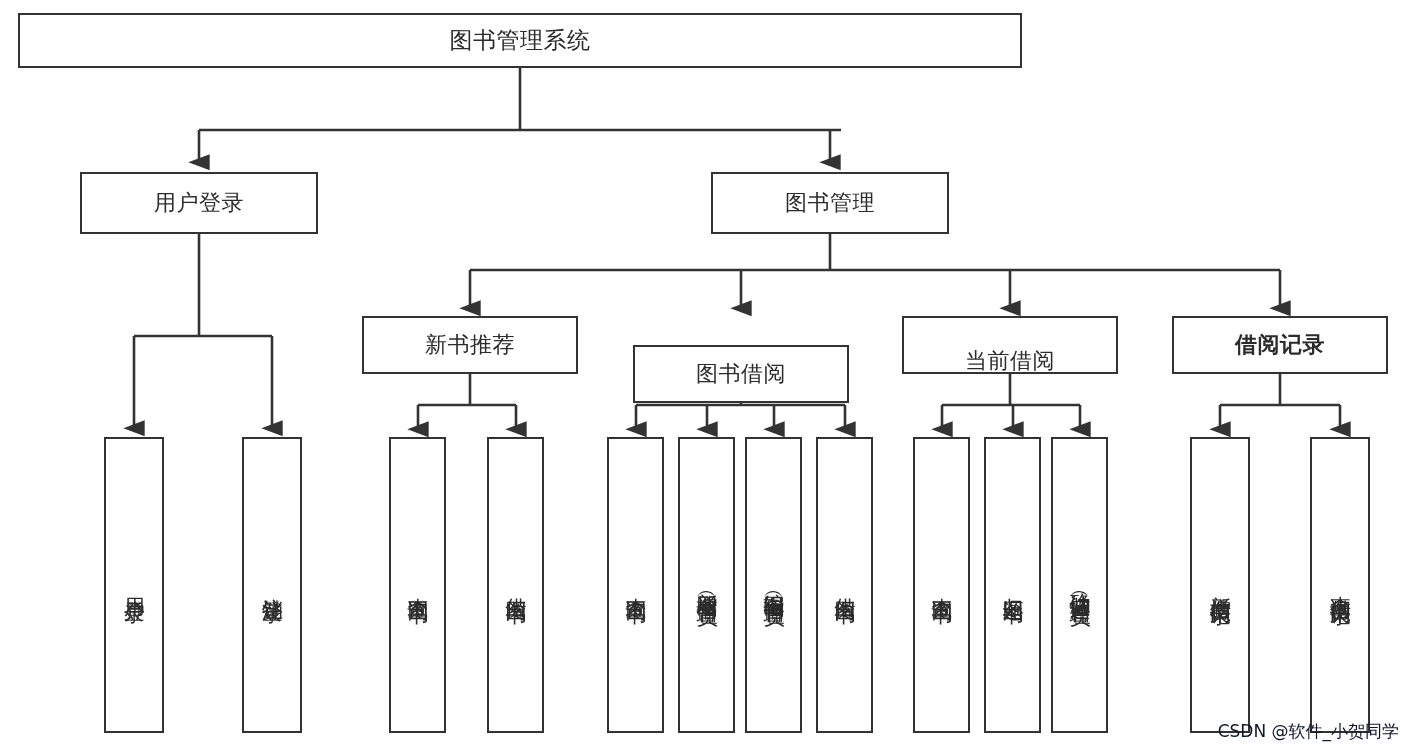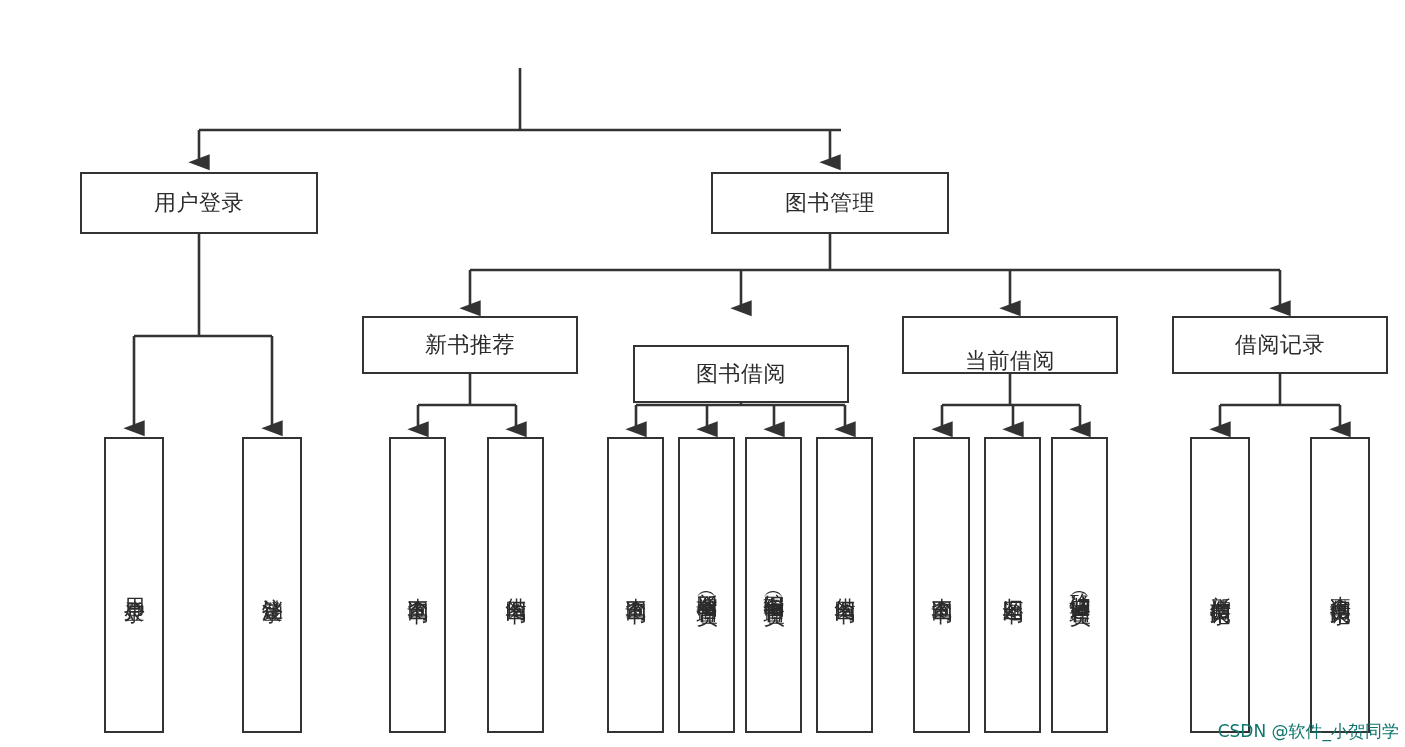--- a/index.html
+++ b/index.html
@@ -52,21 +52,21 @@
     line-height: 1;
   }
   .node.root .node-label { font-size: 23px; }
   .node.level1 .node-label { font-size: 22px; }
   .node.level2 .node-label { font-size: 22px; }
   .watermark {
     position: absolute;
     right: 6px;
     bottom: 4px;
     font-size: 17px;
-    color: #0f766e;
+    color: #0f172a;
     z-index: 5;
     white-space: nowrap;
     font-family: "DejaVu Sans", "Liberation Sans", sans-serif;
   }
 </style>
 </head>
 <body>
 
 <div id="diagram-root">
 
@@ -114,38 +114,41 @@
       <path d="M1013,405 L1013,429" marker-end="url(#arrowhead)"></path>
       <path d="M1080,405 L1080,429" marker-end="url(#arrowhead)"></path>
 
       <path d="M1280,374 L1280,405"></path>
       <path d="M1220,405 L1340,405"></path>
       <path d="M1220,405 L1220,429" marker-end="url(#arrowhead)"></path>
       <path d="M1340,405 L1340,429" marker-end="url(#arrowhead)"></path>
     </g>
   </svg>
 
+  <div class="node root" style="left: 18px; top: 13px; width: 1004px; height: 55px;">
+    <span class="node-label">图书管理系统</span>
+  </div>
 
   <div class="node level1" style="left: 80px; top: 172px; width: 238px; height: 62px;">
     <span class="node-label">用户登录</span>
   </div>
   <div class="node level2" style="left: 362px; top: 316px; width: 216px; height: 58px;">
     <span class="node-label">新书推荐</span>
   </div>
 
   <div class="node level1" style="left: 711px; top: 172px; width: 238px; height: 62px;">
     <span class="node-label">图书管理</span>
   </div>
   <div class="node level2" style="left: 633px; top: 316px; width: 216px; height: 58px; margin-top: 29px;">
     <span class="node-label">图书借阅</span>
   </div>
   <div class="node level2" style="left: 902px; top: 316px; width: 216px; height: 58px; align-items: flex-end;">
     <span class="node-label">当前借阅</span>
   </div>
-  <div class="node level2" style="left: 1172px; top: 316px; width: 216px; height: 58px;">
+  <div class="node level2" style="left: 1172px; top: 316px; width: 216px; height: 58px; font-weight: bold;">
     <span class="node-label">借阅记录</span>
   </div>
 
   <div class="node vertical" style="left: 104px; top: 437px; width: 60px; height: 296px;">
     <span class="node-label">用户登录</span>
   </div>
   <div class="node vertical" style="left: 242px; top: 437px; width: 60px; height: 296px;">
     <span class="node-label">注销登录</span>
   </div>
   <div class="node vertical" style="left: 389px; top: 437px; width: 57px; height: 296px;">

